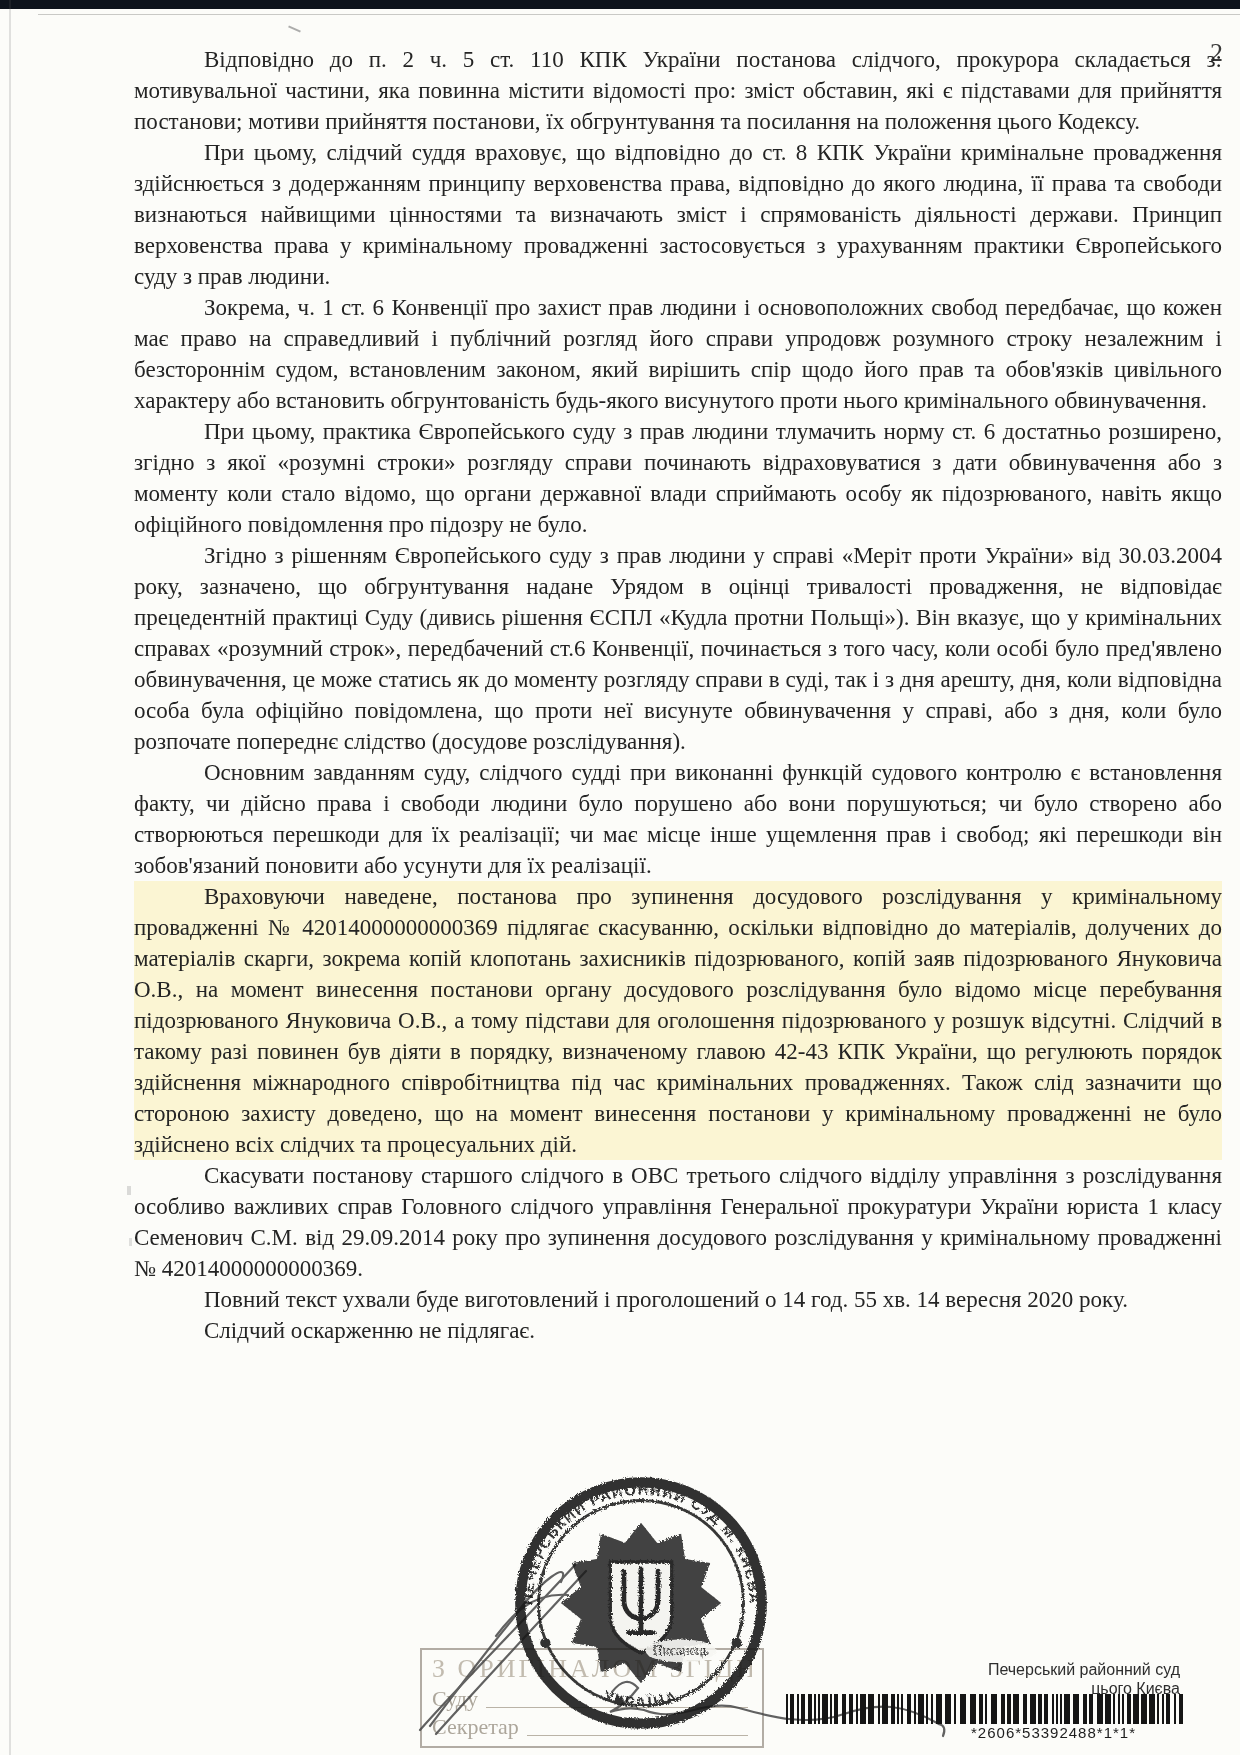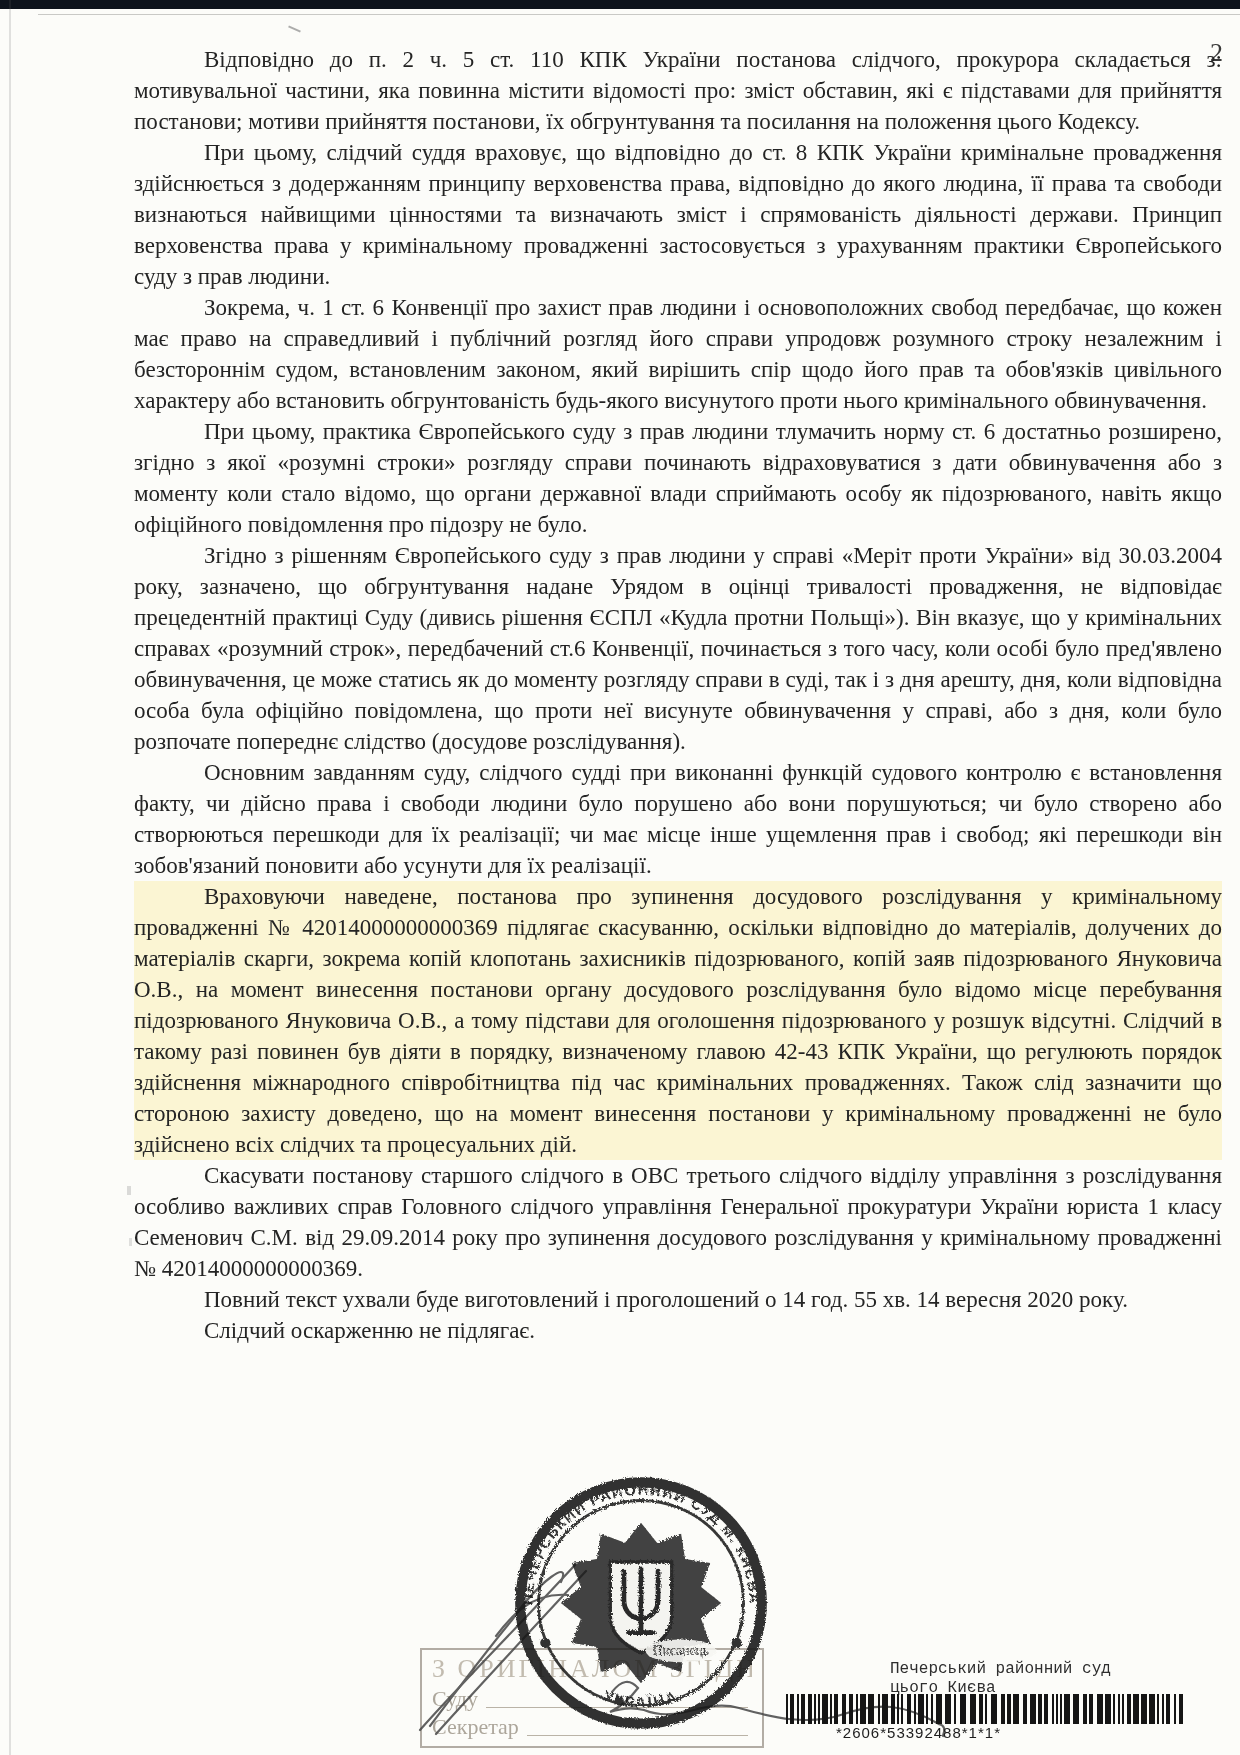--- a/index.html
+++ b/index.html
@@ -22,25 +22,25 @@
   .uhvalyv{font-weight:700;text-indent:14px !important;letter-spacing:.5px;}
   .sig-row{display:flex;justify-content:space-between;padding:0 118px 0 70px;margin-top:6px;}
 
   
   .copy-stamp{position:absolute;left:420px;top:1648px;width:344px;height:100px;
               border:2px solid #aaa49b;color:#b5aea2;padding:4px 10px;box-sizing:border-box;opacity:.9;}
   .copy-stamp .t{font-size:26px;letter-spacing:3px;white-space:nowrap;overflow:hidden;color:#bcb5a8;}
   .copy-stamp .r{display:flex;align-items:flex-end;font-size:22px;color:#a49d91;margin-top:2px;}
   .copy-stamp .r .ln{flex:1;border-bottom:1px solid #b3ac9f;margin:0 4px 4px 8px;height:18px;}
 
-  .court-label{position:absolute;left:890px;top:1660px;width:290px;text-align:left;
-               font-family:Liberation Mono, monospace;font-size:16px;line-height:19px;color:#2e2e2e;}
+  .court-label{position:absolute;left:890px;top:1660px;width:290px;text-align:right;
+               font-family:Liberation Sans, sans-serif;font-size:16px;line-height:19px;color:#2e2e2e;}
   .barcode{position:absolute;left:786px;top:1694px;width:398px;height:30px;overflow:hidden;font-size:0;white-space:nowrap;}
   .barcode span{display:inline-block;height:30px;background:#151515;vertical-align:top;}
-  .barcode-label{position:absolute;left:836px;top:1724px;width:300px;text-align:left;
+  .barcode-label{position:absolute;left:836px;top:1724px;width:300px;text-align:right;
                  font-family:"Liberation Sans","DejaVu Sans",sans-serif;font-size:15px;letter-spacing:1px;color:#1d1d1d;}
 
   .round-stamp{position:absolute;left:510px;top:1472px;width:262px;height:262px;opacity:.88;}
   .sign-layer{position:absolute;left:360px;top:1540px;width:620px;height:212px;}
 </style>
 </head>
 <body>
 
 <div class="page">
 

